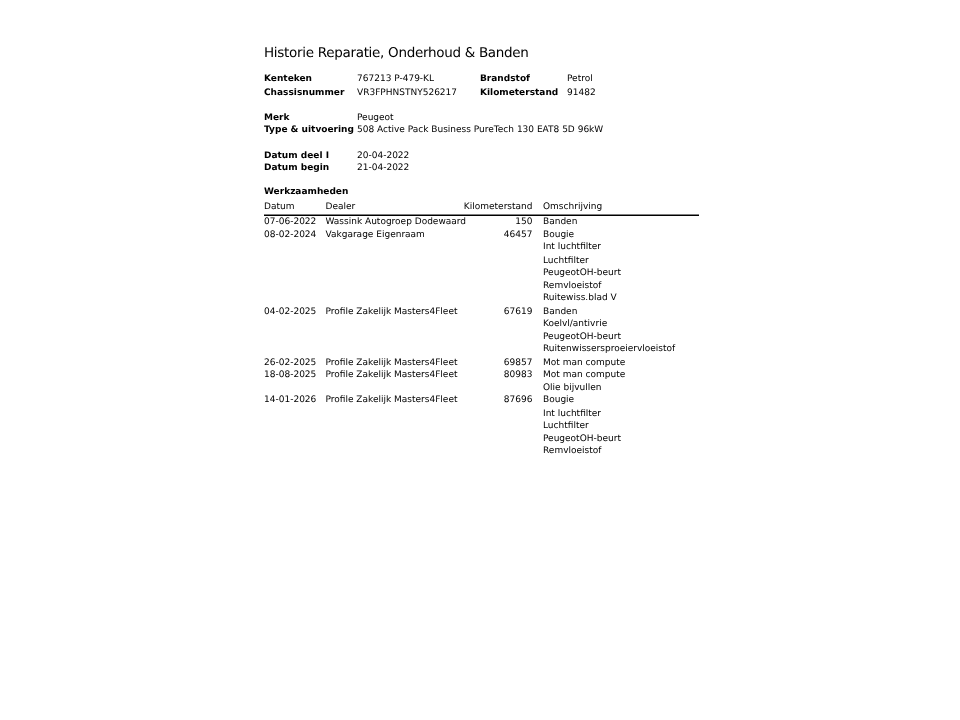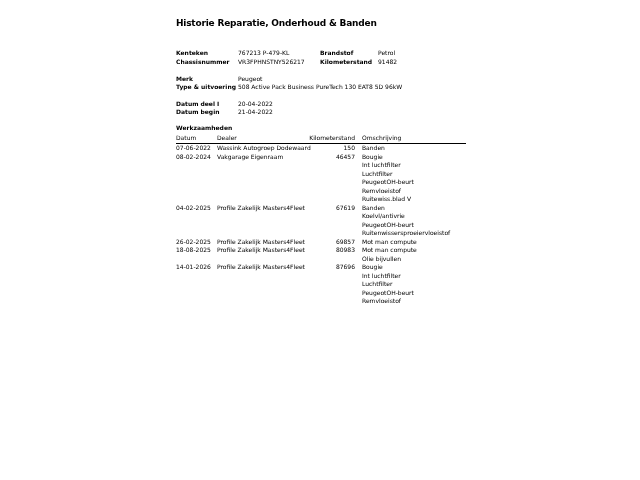--- a/index.html
+++ b/index.html
@@ -7,22 +7,22 @@
     width: 640px; height: 480px;
     background: #ffffff;
     color: #000000;
     font-family: "DejaVu Sans", "Liberation Sans", sans-serif;
     position: relative;
     overflow: hidden;
   }
   .abs { position: absolute; }
 
   .doc-title {
-    left: 176px; top: 18px;
-    font-size: 9px; font-weight: bold; letter-spacing: -0.2px;
+    left: 176px; top: 31px;
+    font-size: 9px; font-weight: normal; letter-spacing: -0.2px;
     white-space: nowrap;
   }
 
   .fs { font-size: 6px; line-height: 8.5px; }
 
   .info-block { left: 176px; width: 292px; }
   .info1 { top: 49px; }
   .info2 { top: 74.5px; }
   .info3 { top: 99.5px; }
   .info-row { display: flex; }

